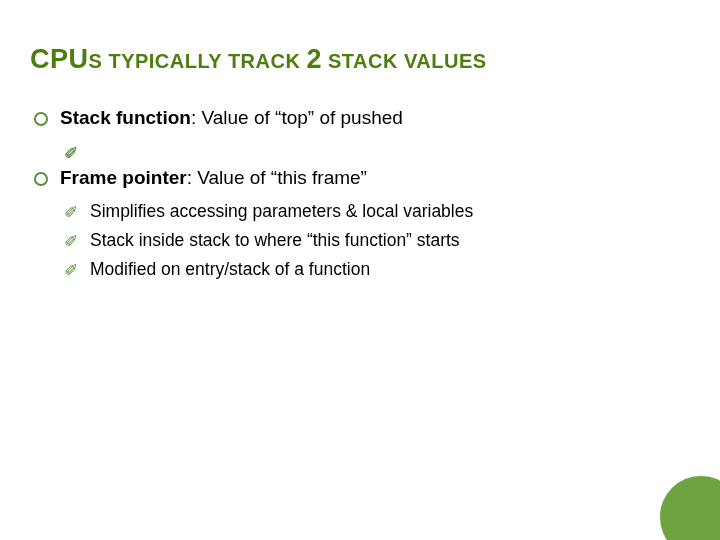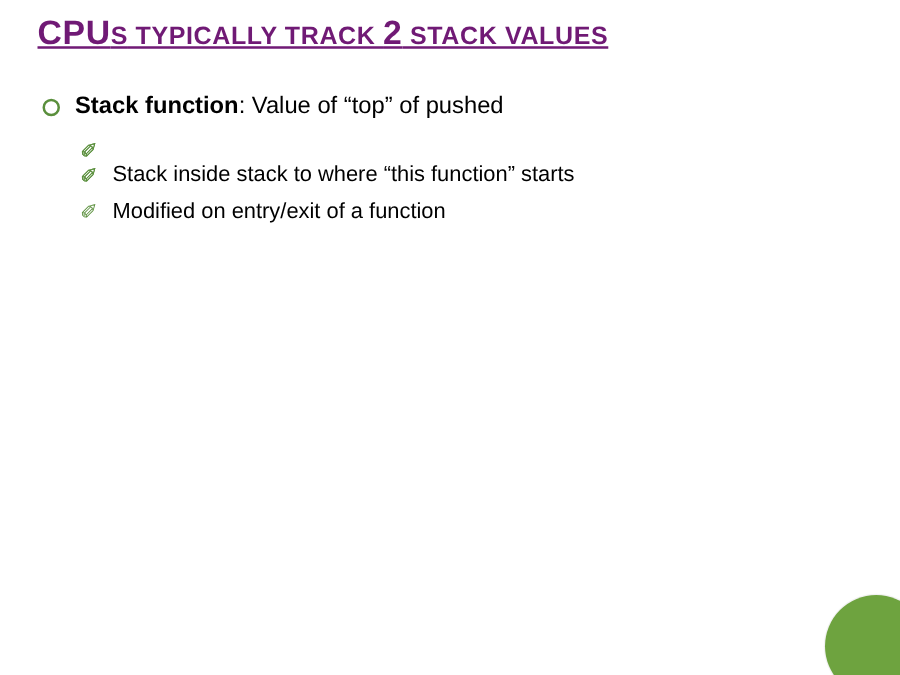--- a/index.html
+++ b/index.html
@@ -4,26 +4,25 @@
 <style>
   * { box-sizing: border-box; margin: 0; padding: 0; }
   html, body { width: 720px; height: 540px; }
   body {
     font-family: Arial, Helvetica, sans-serif;
     background: #fff;
     position: relative;
     overflow: hidden;
   }
   .title {
-    padding: 11px 30px 16px 30px;
-    color: #701a75;
+    padding: 44px 30px 16px 30px;
+    color: #4d7c0f;
     font-size: 24px;
     letter-spacing: 0.5px;
     font-weight: 600;
-    text-decoration: underline;
   }
   .title .big { font-size: 27px; }
   .title .small { font-size: 20px; }
   .content {
     padding: 4px 30px 0 32px;
     color: #000;
     font-size: 19px;
     line-height: 1.35;
   }
   .l1 {
@@ -90,27 +89,33 @@
   </div>
   <div class="l2">
     <span class="marker">✐</span>
   </div>
   <div class="l2">
     <span class="marker">✐</span>
   </div>
 
   <div class="spacer"></div>
 
+  <div class="l1">
+    <span class="l1-heading">
+      <span class="bold">Frame pointer</span><span>: Value of “this frame”</span>
+    </span>
+  </div>
   <div class="l2">
     <span class="marker">✐</span>
+    <span>Simplifies accessing parameters &amp; local variables</span>
   </div>
   <div class="l2">
     <span class="marker">✐</span>
     <span>Stack inside stack to where “this function” starts</span>
   </div>
   <div class="l2">
     <span class="marker">✐</span>
-    <span>Modified on entry/exit of a function</span>
+    <span>Modified on entry/stack of a function</span>
   </div>
 
 </div>
 
 <div class="circle-deco"></div>
 
 </body></html>

